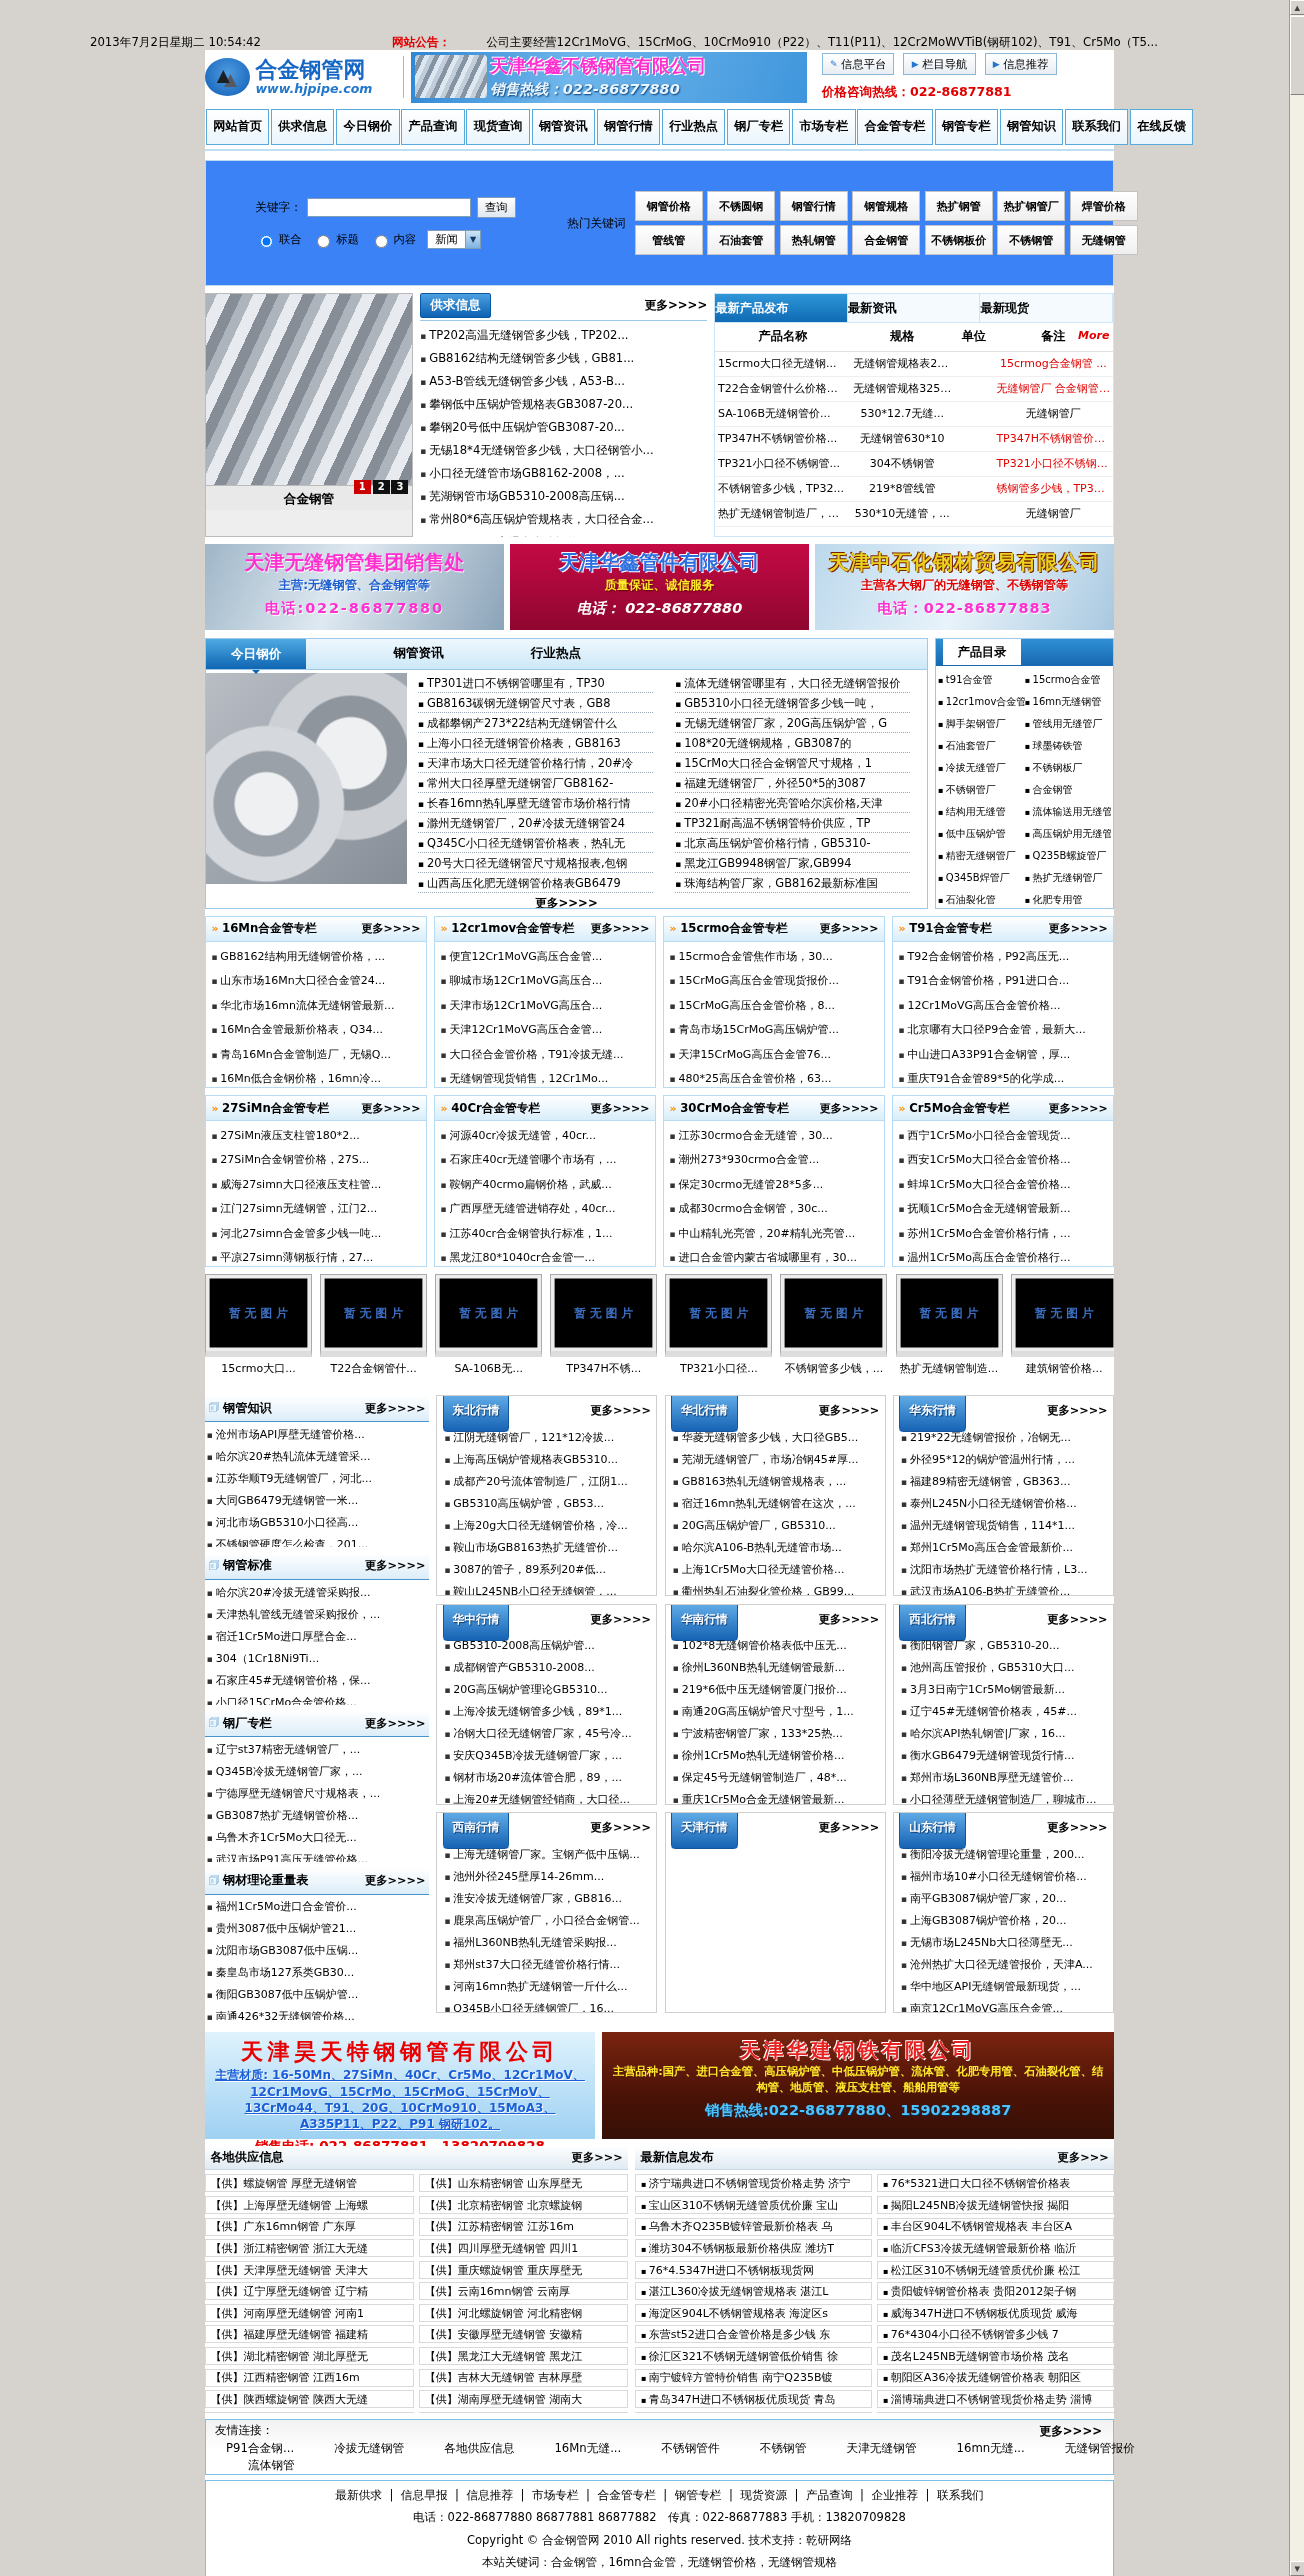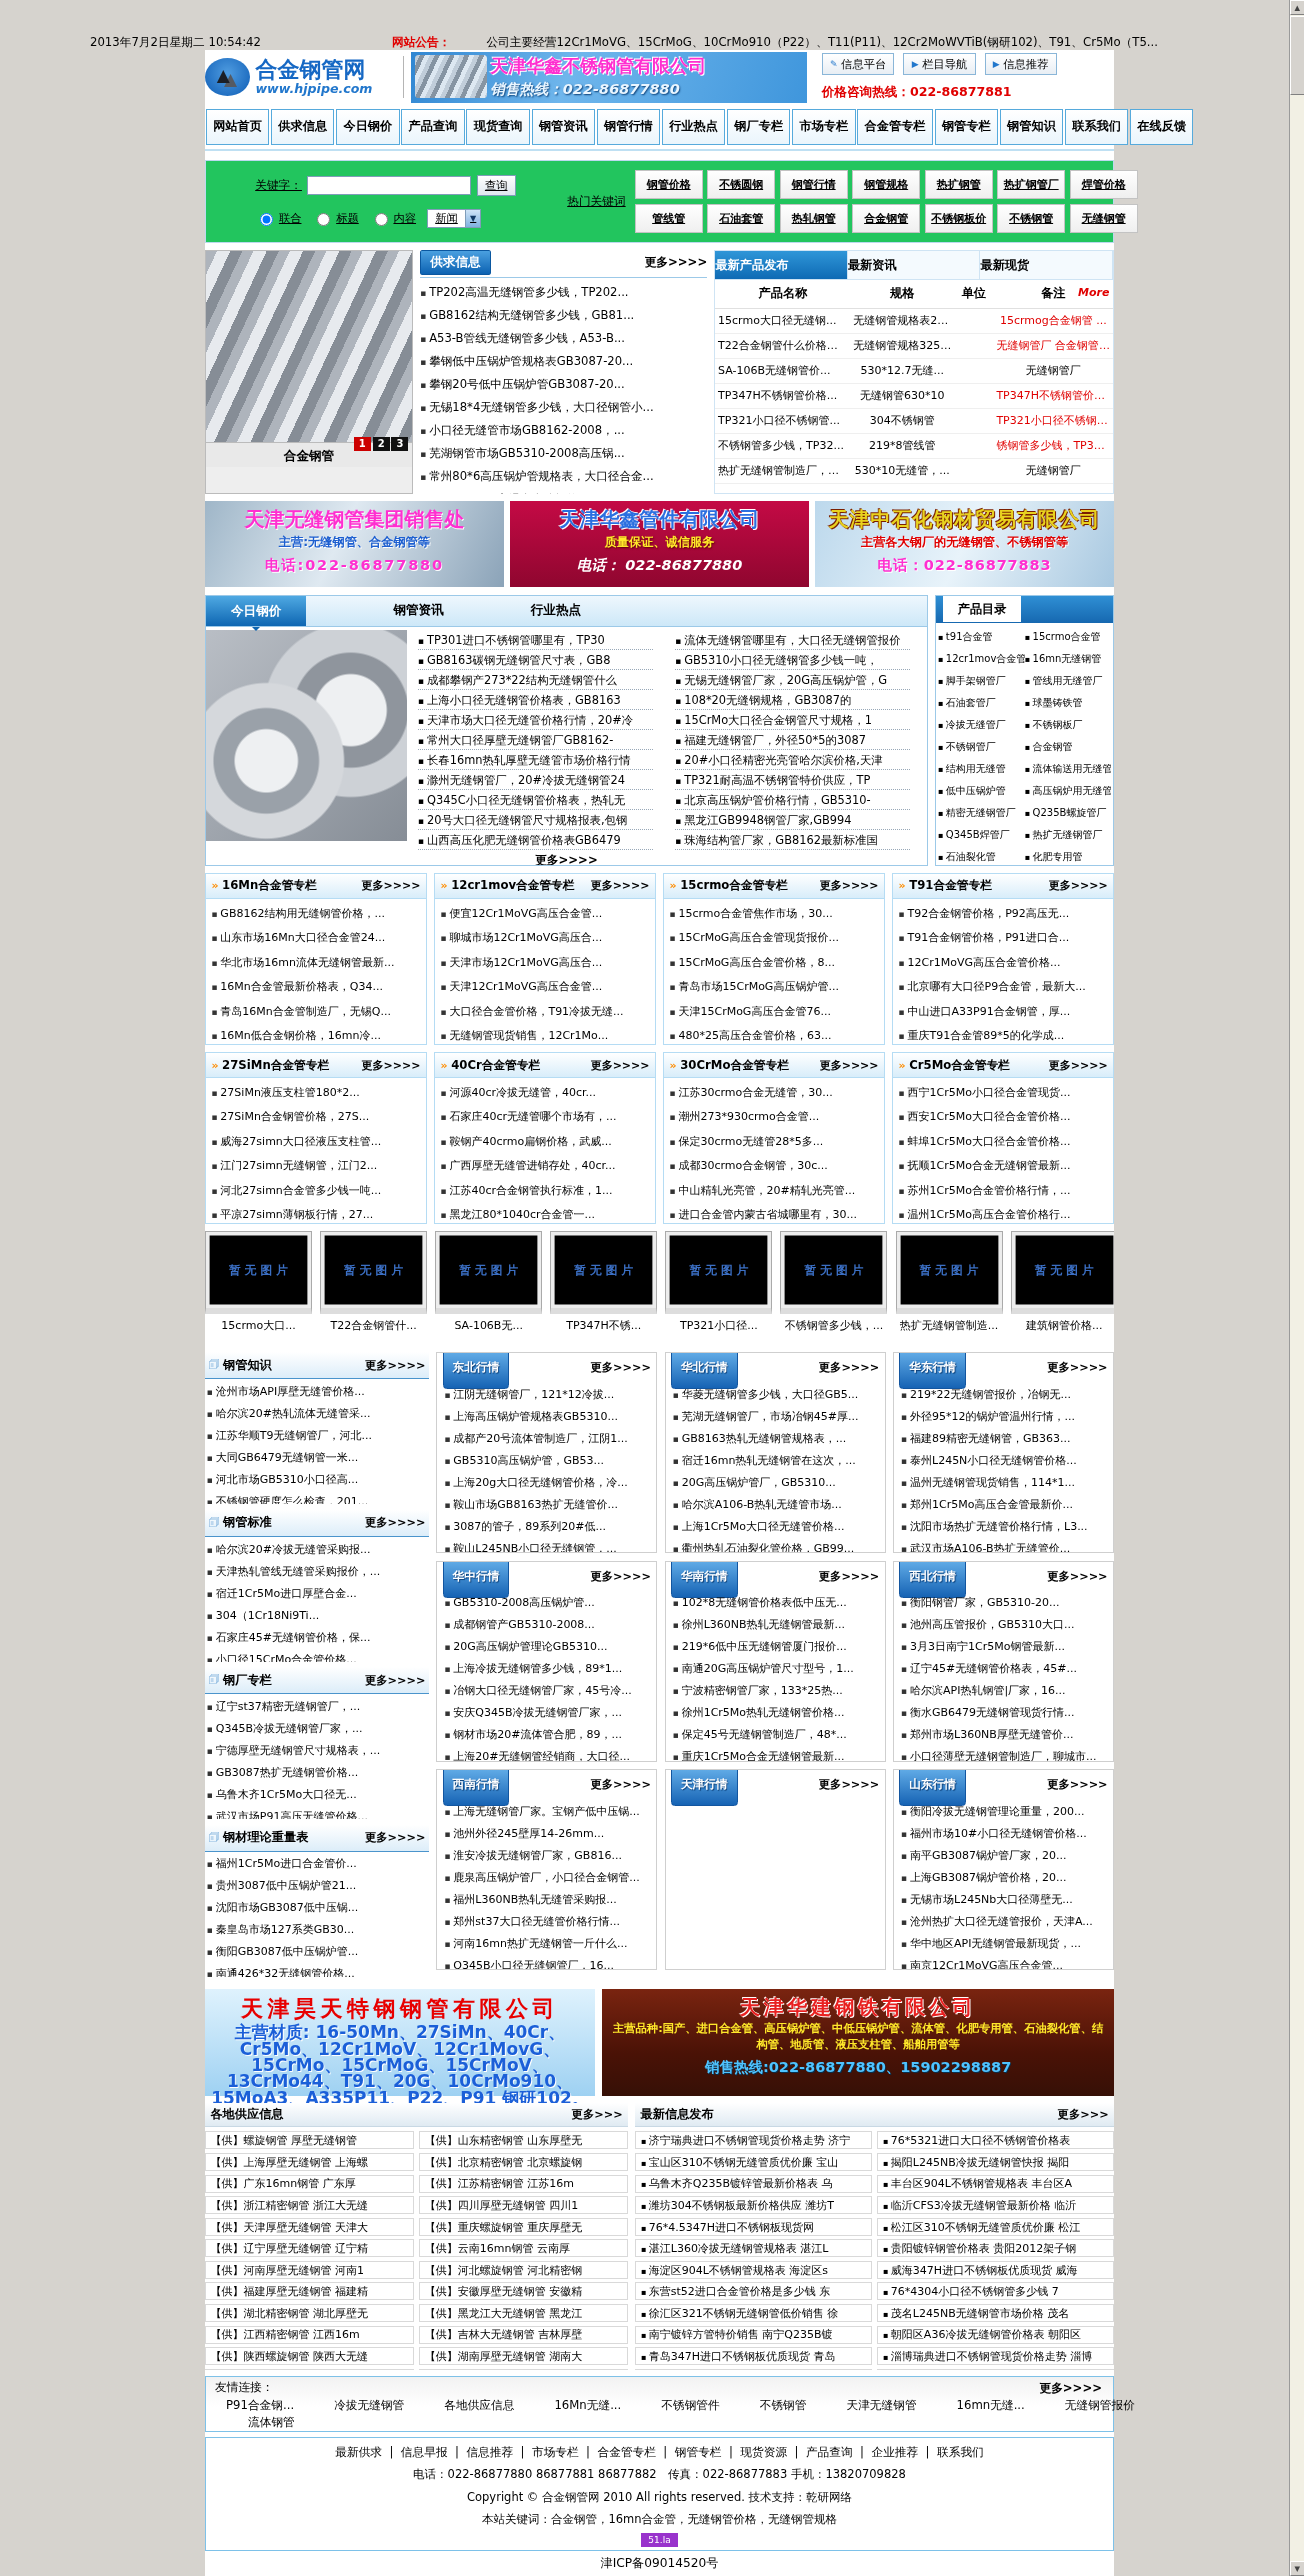--- a/index.html
+++ b/index.html
@@ -31,21 +31,21 @@
   .hb-h{font-size:14.5px;font-weight:bold;font-style:italic;color:#eaf6ff;text-shadow:0.9px 0.9px 1.8px #0a3f77;line-height:22px;white-space:nowrap;}
   .hdr-right{margin-left:14.5px;}
   .hbtns{display:flex;gap:9px;}
   .hbtn{border:0.9px solid #8ab6d8;background:linear-gradient(#ffffff,#e8eef4);padding:2.7px 7.2px;font-size:11.3px;display:flex;align-items:center;gap:3.6px;white-space:nowrap;}
   .hbtn .ic{color:#2277cc;font-size:9px;}
   .hotline{color:#e00000;font-weight:bold;font-size:12.6px;margin-top:9px;white-space:nowrap;}
   
   .nav{background:#fff;padding:5.4px 0 4.5px 0.9px;border-bottom:2.7px solid #bfe0f3;display:flex;gap:1.8px;}
   .navbtn{border:0.9px solid #56aadc;background:linear-gradient(#ffffff,#eaf5fc);font-weight:bold;font-size:12.2px;padding:8.1px 6.3px;white-space:nowrap;}
   
-  .search{margin-top:9px;border:0.9px solid #bcd9ee;height:83px;display:flex;align-items:center;background:#22c55e;padding:0 7.2px;text-decoration:underline;}
+  .search{margin-top:9px;border:0.9px solid #bcd9ee;height:126px;display:flex;align-items:center;background:#3b82f6;padding:0 7.2px;}
   .s-left{width:354px;padding-left:42px;flex:none;}
   .s-row1{display:flex;align-items:center;gap:5.4px;font-size:11.7px;}
   .s-input{width:164px;height:19px;border:0.9px solid #7f9db9;background:#fff;}
   .s-btn{border:0.9px solid #7f9db9;background:linear-gradient(#ffffff,#dfe7ef);font-size:11.3px;padding:1.8px 7.2px;font-family:inherit;}
   .s-row2{display:flex;align-items:center;gap:11px;margin-top:12.6px;font-size:11.3px;}
   .s-radio{display:flex;align-items:center;gap:2.7px;}
   .s-sel{border:0.9px solid #7f9db9;display:flex;align-items:center;background:#fff;}
   .s-sel .v{padding:0.9px 7.2px;font-size:11.3px;}
   .s-sel .a{width:15.4px;height:17px;background:linear-gradient(#cfe4f7,#7fb2e0);border-left:0.9px solid #7f9db9;text-align:center;font-size:8.1px;line-height:17px;color:#123a66;}
   .s-hotlbl{font-size:11.7px;margin-right:9px;white-space:nowrap;}
@@ -143,21 +143,21 @@
   .mblock{border:0.9px solid #cfcfcf;height:201px;overflow:hidden;}
   .mblock-h{height:29px;display:flex;align-items:center;padding:0 5.4px;background:#fff;}
   .mbtn{background:linear-gradient(#6cb6ee,#1663b4);border:0.9px solid #1356a0;border-radius:3.6px;color:#fff;font-weight:bold;font-size:11.7px;padding:13px 9px;text-shadow:0.9px 0.9px 0.9px #0a3c74;}
   .mblock-h .more{font-size:11.3px;}
   .mblock .blist{padding:1.8px 7.2px;}
   .mblock .blist li{line-height:21px;font-size:11px;}
   
   .bans2{margin-top:7.2px;display:flex;gap:7.2px;height:107px;}
   .ban2l{width:390px;flex:none;background:linear-gradient(#dff2fd,#9ed1f2);text-align:center;padding-top:7.2px;}
   .ban2l .b1{font-size:22px;color:#e80000;letter-spacing:4.5px;font-family:"DejaVu Serif","Liberation Serif",serif;}
-  .ban2l .b2{font-size:17px;color:#1b5fd8;line-height:16.3px;padding:3.6px 5.4px 0;text-shadow:0.9px 0.9px 0 #fff;white-space:normal;}
+  .ban2l .b2{font-size:12px;color:#1b5fd8;line-height:16.3px;padding:3.6px 5.4px 0;text-shadow:0.9px 0.9px 0 #fff;white-space:normal;text-decoration:underline;}
   .ban2l .b3{font-size:13.5px;color:#e80000;margin-top:1.8px;}
   .ban2r{flex:1;background:linear-gradient(#7a2410,#4a1206 60%,#361006);text-align:center;padding-top:5.4px;}
   .ban2r .b1{font-size:20px;color:#e82020;text-shadow:0.9px 0.9px 0 #fff,-0.9px -0.9px 0 #fff;letter-spacing:3.6px;}
   .ban2r .b2{font-size:11.3px;color:#ffe92a;line-height:16.3px;padding:1.8px 7.2px 0;white-space:normal;}
   .ban2r .b3{font-size:14.5px;color:#4fc3ff;text-shadow:0.9px 0.9px 0 #06304f;margin-top:1.8px;}
   
   .listsrow{margin-top:7.2px;display:flex;gap:7.2px;height:267px;overflow:hidden;}
   .lsec-h{height:23.5px;display:flex;align-items:center;background:linear-gradient(#ffffff,#dfeaf2);border-bottom:0.9px solid #c8d8e4;padding:0 5.4px;}
   .lsec-h .t{font-weight:bold;font-size:12.2px;}
   .lsec-h .more{font-size:11.3px;}

